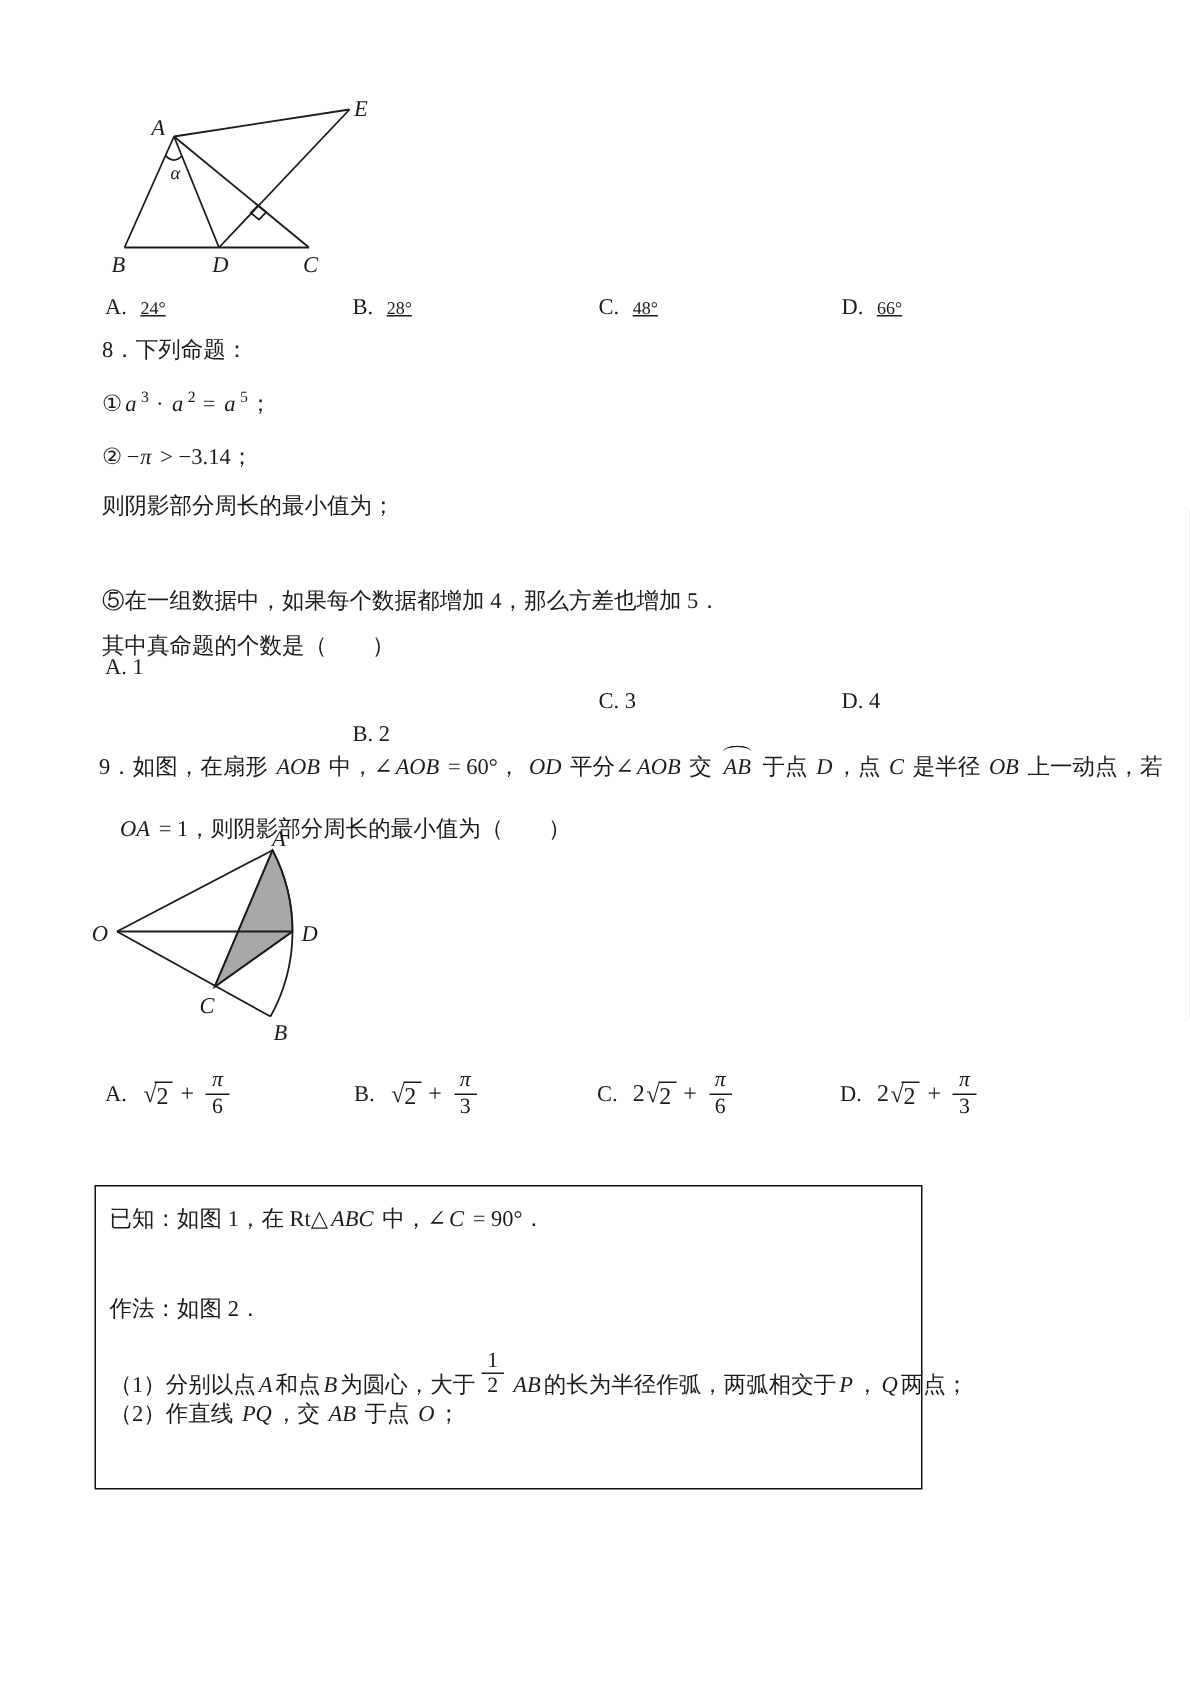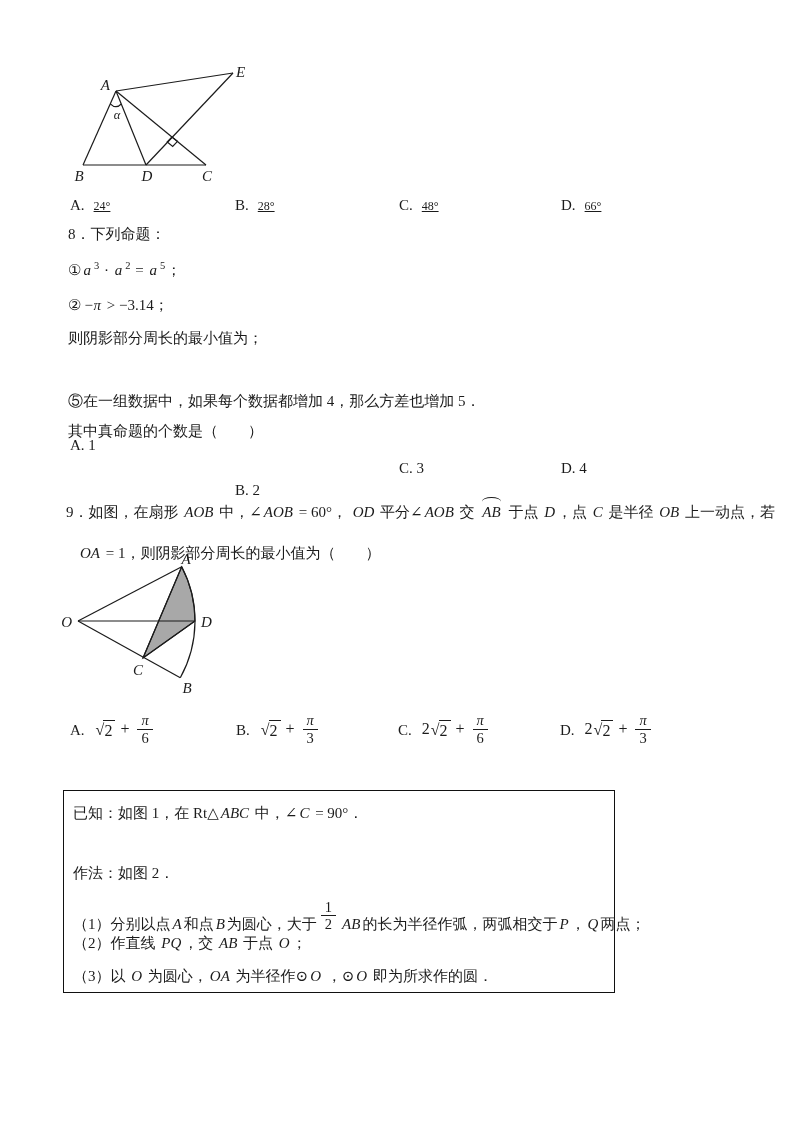--- a/index.html
+++ b/index.html
@@ -211,16 +211,15 @@
           <span class="d">2</span>
         </span>
         <span class="seg-i">AB</span>
         <span class="seg-t"> 的长为半径作弧，两弧相交于 </span>
         <span class="seg-i">P</span>
         <span class="seg-t">，</span>
         <span class="seg-i">Q</span>
         <span class="seg-t"> 两点；</span>
       </div>
     <div class="boxline" style="top:142px"><span class="seg-t">（2）作直线 </span><span class="seg-i">PQ</span><span class="seg-t">，交 </span><span class="seg-i">AB</span><span class="seg-t"> 于点 </span><span class="seg-i">O</span><span class="seg-t">；</span></div>
-    <div class="boxline" style="top:175px"><span class="seg-t">（3）以 </span><span class="seg-i">O</span><span class="seg-t"> 为圆心，</span><span class="seg-i">OA</span><span class="seg-t"> 为半径作⊙</span><span class="seg-i">O</span><span class="seg-t"> ，⊙</span><span class="seg-i">O</span><span class="seg-t"> 即为所求作的圆．</span></div>
   </div>
 
 </div>
 
 </body></html>

